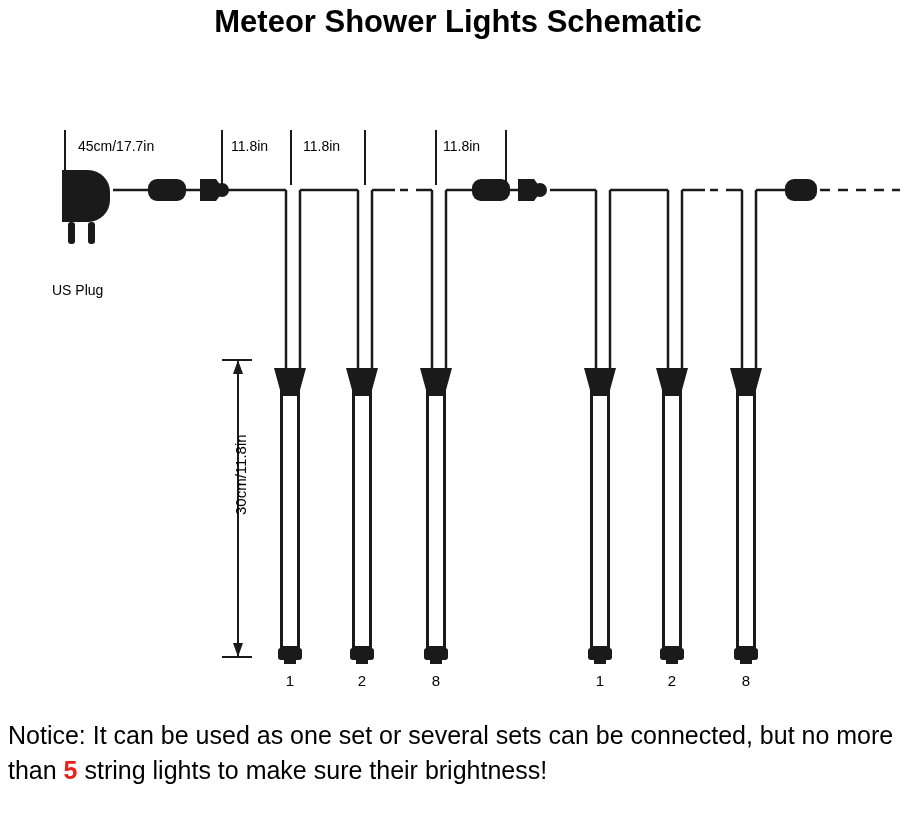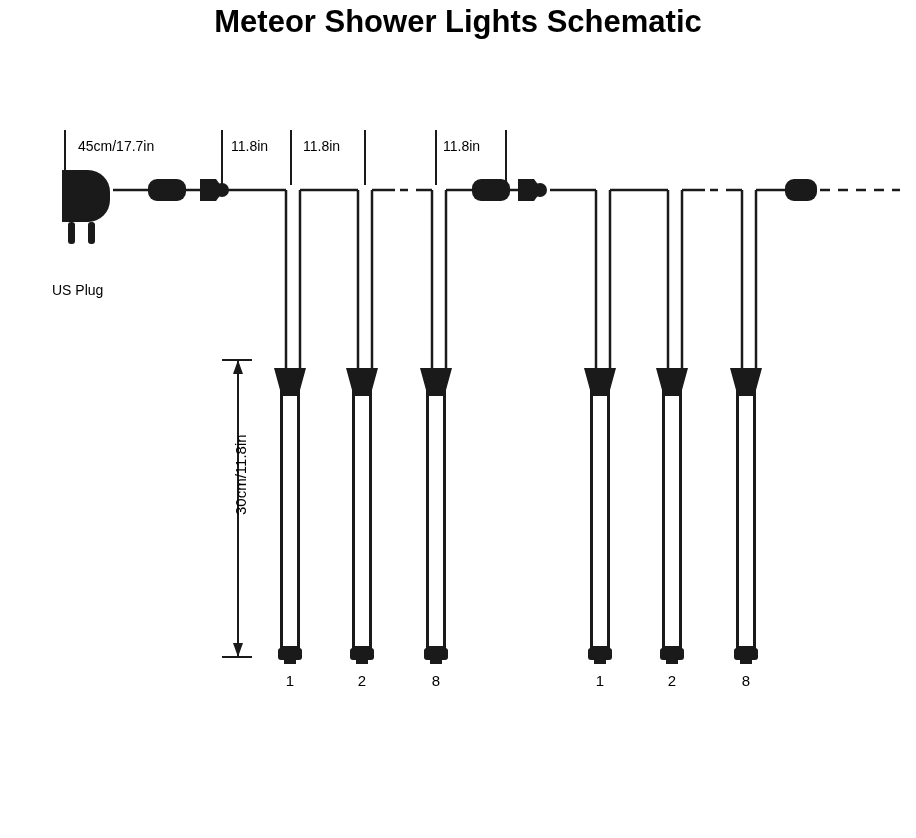--- a/index.html
+++ b/index.html
@@ -232,14 +232,17 @@
 
     
     <div class="tube-num" style="left:275px; top:612px;">1</div>
     <div class="tube-num" style="left:347px; top:612px;">2</div>
     <div class="tube-num" style="left:421px; top:612px;">8</div>
     <div class="tube-num" style="left:585px; top:612px;">1</div>
     <div class="tube-num" style="left:657px; top:612px;">2</div>
     <div class="tube-num" style="left:731px; top:612px;">8</div>
   </div>
 
+  <div id="notice">
+    <span>Notice: It can be used as one set or several sets can be connected, but no more than </span><span class="hl">5</span><span> string lights to make sure their brightness!</span>
+  </div>
 
 </div>
 
 </body></html>

